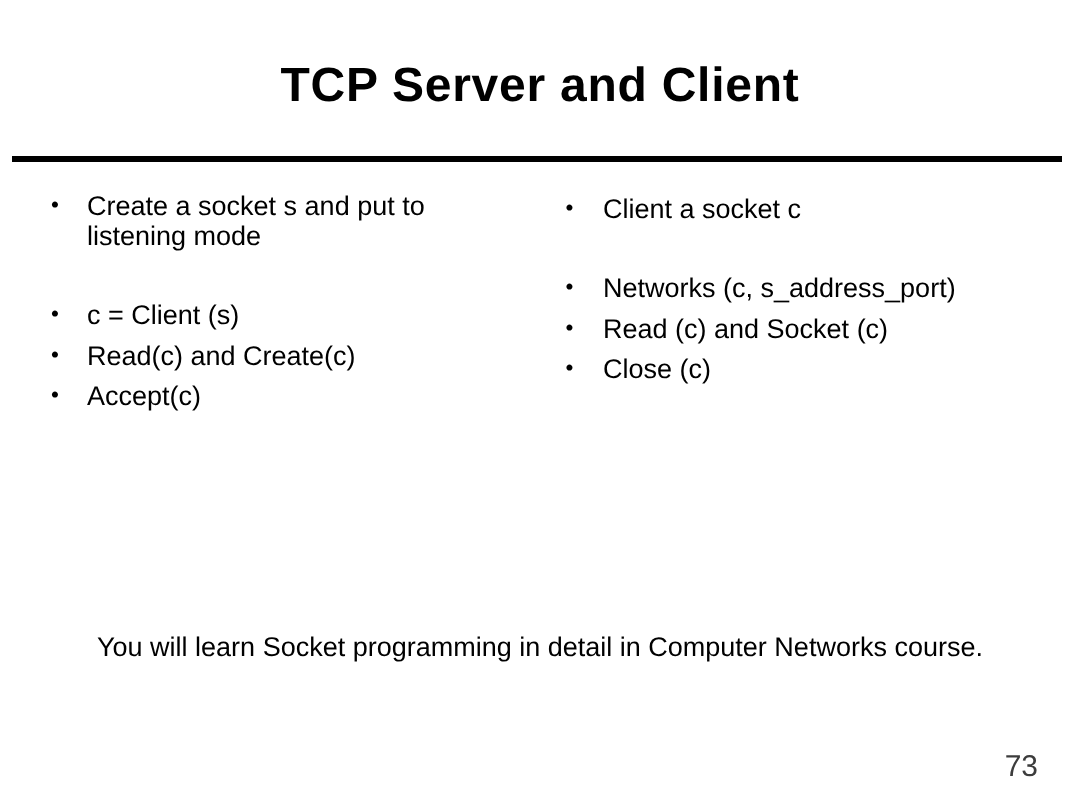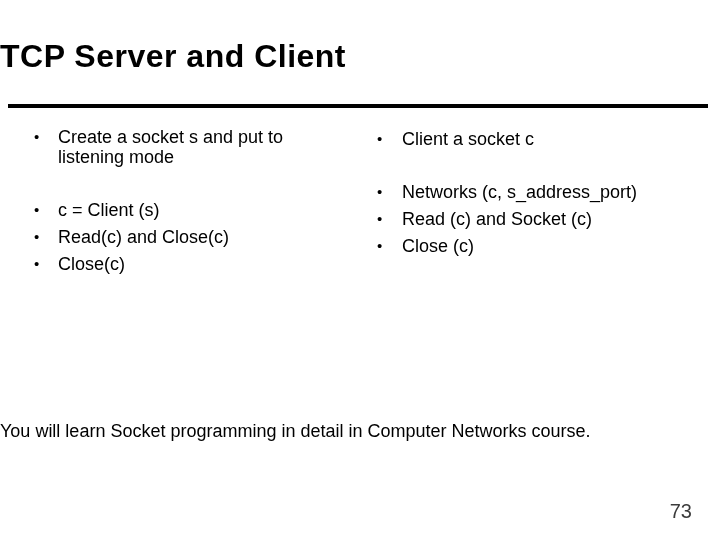--- a/index.html
+++ b/index.html
@@ -15,21 +15,21 @@
     color: #000000;
     font-family: "Liberation Sans", sans-serif;
     overflow: hidden;
   }
   .title {
     position: absolute;
     top: 38px;
     left: 0;
     width: 720px;
     margin: 0;
-    text-align: left;
+    text-align: center;
     font-size: 32px;
     font-weight: bold;
     line-height: 1.15;
     letter-spacing: 0.5px;
   }
   .divider {
     position: absolute;
     top: 104px;
     left: 8px;
     width: 700px;
@@ -77,21 +77,21 @@
   .bullet-text {
     flex: 1 1 auto;
     line-height: 20px;
   }
   .footnote {
     position: absolute;
     top: 421px;
     left: 0;
     width: 720px;
     margin: 0;
-    text-align: left;
+    text-align: center;
     font-size: 18px;
     line-height: 21px;
   }
   .page-number {
     position: absolute;
     top: 504px;
     right: 28px;
     font-size: 20px;
     line-height: 15px;
     color: #3c3c3c;
@@ -110,25 +110,25 @@
     <li class="bullet-item group-gap">
       <span class="bullet-glyph">•</span>
       <span class="bullet-text">Create a socket s and put to listening mode</span>
     </li>
     <li class="bullet-item">
       <span class="bullet-glyph">•</span>
       <span class="bullet-text">c = Client (s)</span>
     </li>
     <li class="bullet-item">
       <span class="bullet-glyph">•</span>
-      <span class="bullet-text">Read(c) and Close(c)</span>
+      <span class="bullet-text">Read(c) and Create(c)</span>
     </li>
     <li class="bullet-item">
       <span class="bullet-glyph">•</span>
-      <span class="bullet-text">Close(c)</span>
+      <span class="bullet-text">Accept(c)</span>
     </li>
   </ul>
 
   <ul class="bullets col-right">
     <li class="bullet-item group-gap">
       <span class="bullet-glyph">•</span>
       <span class="bullet-text">Client a socket c</span>
     </li>
     <li class="bullet-item">
       <span class="bullet-glyph">•</span>

